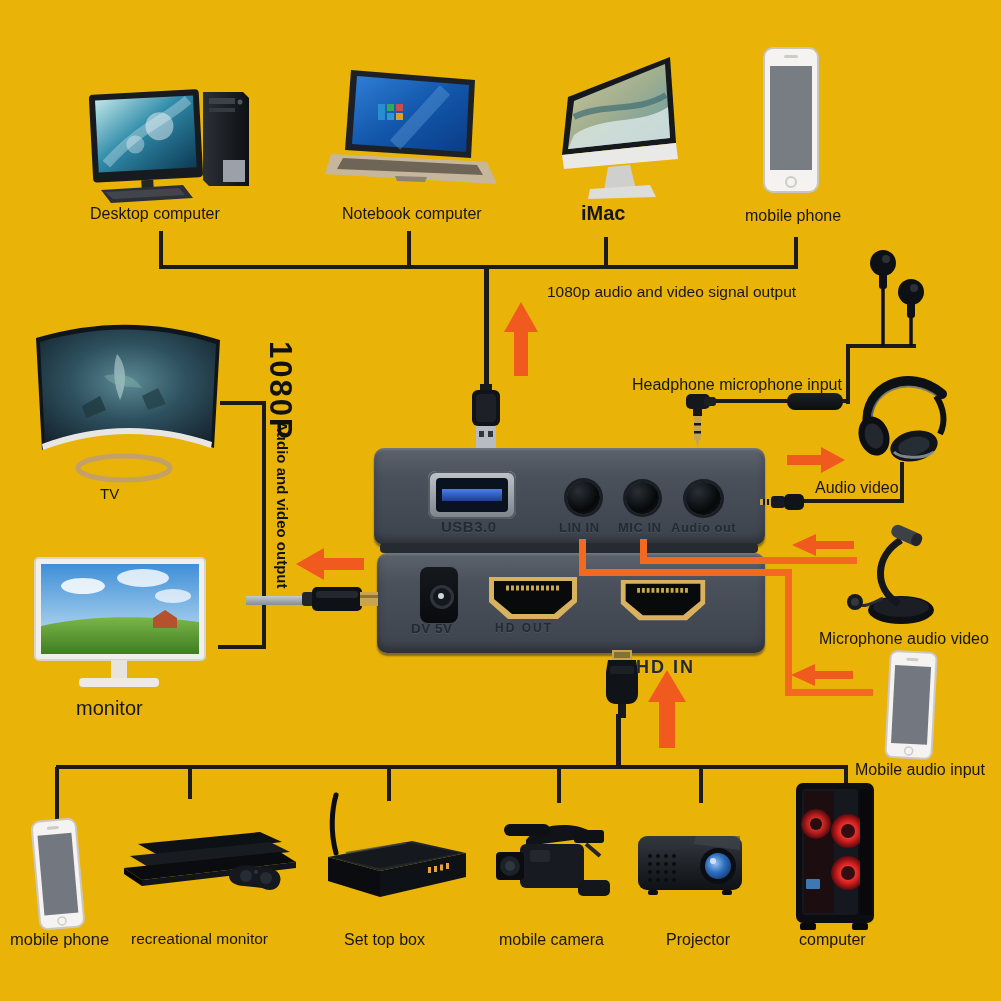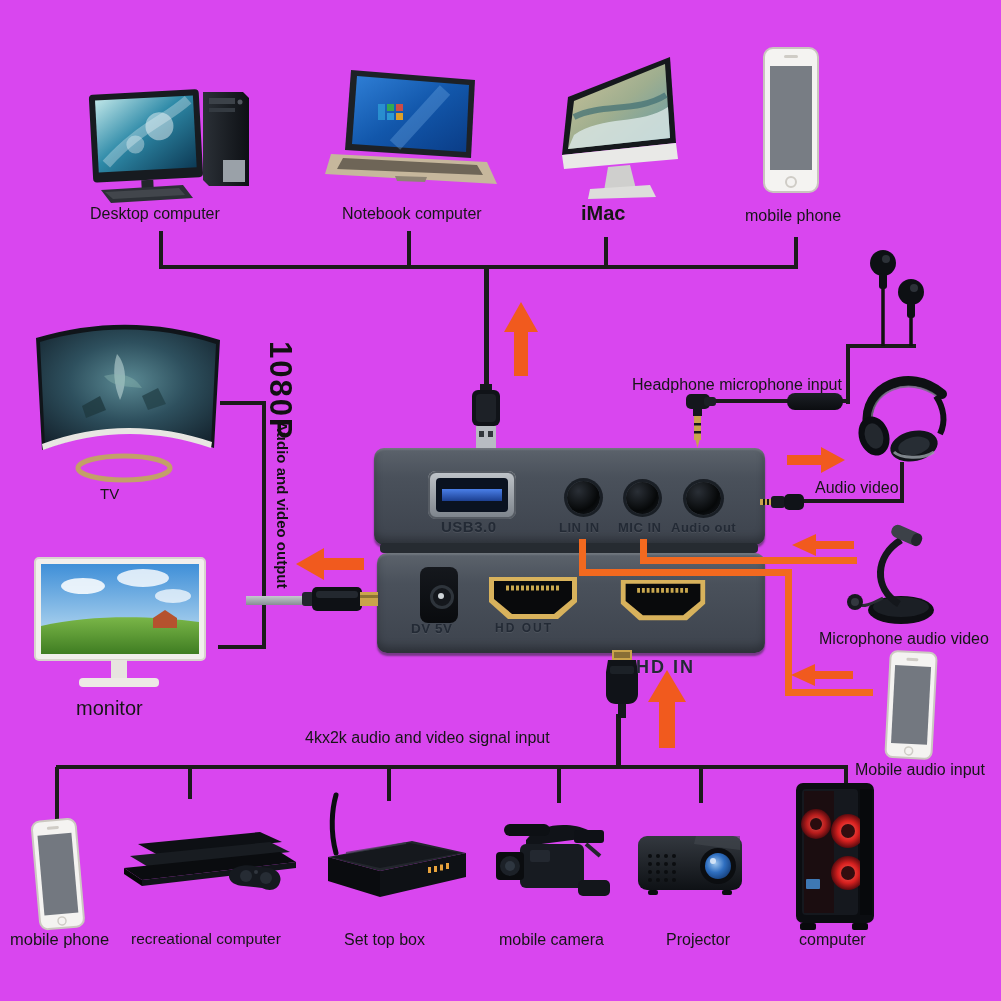--- a/index.html
+++ b/index.html
@@ -1,16 +1,16 @@
 <!DOCTYPE html>
 <html><head>
 <meta charset="utf-8">
 <style>
   html,body{margin:0;padding:0;background:#ffffff;}
-  #stage{position:relative;width:1001px;height:1001px;background:#d946ef;overflow:hidden;
+  #stage{position:relative;width:1001px;height:1001px;background:#eab308;overflow:hidden;
          font-family:"Liberation Sans",sans-serif;color:#161616;}
   .abs{position:absolute;}
   .lbl{position:absolute;font-size:16px;line-height:1.15;color:#161616;white-space:nowrap;z-index:8;}
   .sig{font-size:15.5px;}
   .bk{position:absolute;background:#1b1b1b;z-index:2;}
   .gr{position:absolute;background:linear-gradient(180deg,#c4c9ce,#878d94);z-index:2;}
   .ol{position:absolute;background:#f2691f;z-index:6;}
   .arrow{position:absolute;z-index:7;}
   .devsvg{position:absolute;z-index:3;}
   .unit{position:absolute;z-index:3;border-radius:10px;
@@ -120,20 +120,21 @@
     <rect x="13" y="0" width="12" height="8" fill="#16191e"></rect>
     <rect x="5" y="6" width="28" height="36" rx="6" fill="#101318"></rect>
     <rect x="9" y="10" width="20" height="28" rx="4" fill="#1d2127"></rect>
     <rect x="9" y="42" width="20" height="22" fill="#b7bcc2"></rect>
     <rect x="12" y="47" width="5" height="6" fill="#31363c"></rect>
     <rect x="21" y="47" width="5" height="6" fill="#31363c"></rect>
   </svg>
   <svg class="arrow" style="left:504px;top:302px" width="34" height="74" viewBox="0 0 34 74">
     <polygon points="17,0 34,30 24,30 24,74 10,74 10,30 0,30" fill="#f15a1e"></polygon>
   </svg>
+  <div class="lbl sig" style="left:547px;top:283px">1080p audio and video signal output</div>
 
   <svg class="devsvg" style="left:853px;top:246px" width="85" height="104" viewBox="0 0 85 104">
     <g fill="#0d1014">
       <circle cx="30" cy="17" r="13"></circle>
       <rect x="26" y="27" width="8" height="16" rx="3"></rect>
       <circle cx="58" cy="46" r="13"></circle>
       <rect x="54" y="56" width="8" height="16" rx="3"></rect>
     </g>
     <circle cx="33" cy="13" r="4" fill="#2c3138"></circle>
     <circle cx="61" cy="42" r="4" fill="#2c3138"></circle>
@@ -319,21 +320,20 @@
     <rect x="10" y="0" width="20" height="10" fill="#c9a44b"></rect>
     <rect x="12" y="2" width="16" height="6" fill="#0d0f12" opacity=".35"></rect>
     <path d="M6,10 L34,10 L36,22 L36,44 C36,50 32,54 26,54 L14,54 C8,54 4,50 4,44 L4,22 Z" fill="#101318"></path>
     <rect x="8" y="16" width="24" height="8" rx="2" fill="#1c2127"></rect>
     <rect x="16" y="54" width="8" height="14" fill="#15181d"></rect>
   </svg>
   <div class="bk" style="left:616px;top:714px;width:5px;height:54px"></div>
   <svg class="arrow" style="left:648px;top:670px" width="38" height="78" viewBox="0 0 38 78">
     <polygon points="19,0 38,32 27,32 27,78 11,78 11,32 0,32" fill="#f15a1e"></polygon>
   </svg>
-  <div class="lbl sig" style="left:305px;top:729px;font-size:16px">4kx2k audio and video signal input</div>
 
   <div class="bk" style="left:56px;top:765px;width:792px;height:4px"></div>
   <div class="bk" style="left:844px;top:765px;width:4px;height:19px"></div>
   <div class="bk" style="left:55px;top:767px;width:4px;height:57px"></div>
   <div class="bk" style="left:188px;top:767px;width:4px;height:32px"></div>
   <div class="bk" style="left:387px;top:767px;width:4px;height:34px"></div>
   <div class="bk" style="left:557px;top:767px;width:4px;height:36px"></div>
   <div class="bk" style="left:699px;top:767px;width:4px;height:36px"></div>
 
   <svg class="devsvg" style="left:34px;top:818px;transform:rotate(-5deg)" width="50" height="114" viewBox="0 0 50 114">
@@ -439,19 +439,19 @@
     <circle cx="62" cy="52" r="7" fill="#330d0f"></circle>
     <circle cx="62" cy="94" r="17" fill="url(#g_fan)"></circle>
     <circle cx="62" cy="94" r="7" fill="#330d0f"></circle>
     <rect x="20" y="100" width="14" height="10" rx="1" fill="#3e78b4"></rect>
     <rect x="74" y="10" width="12" height="126" fill="#07090c"></rect>
     <rect x="14" y="144" width="16" height="7" rx="2" fill="#08090c"></rect>
     <rect x="66" y="144" width="16" height="7" rx="2" fill="#08090c"></rect>
   </svg>
 
   <div class="lbl" style="left:10px;top:930px;font-size:16.5px">mobile phone</div>
-  <div class="lbl" style="left:131px;top:930px;font-size:15.5px">recreational computer</div>
+  <div class="lbl" style="left:131px;top:930px;font-size:15.5px">recreational monitor</div>
   <div class="lbl" style="left:344px;top:931px">Set top box</div>
   <div class="lbl" style="left:499px;top:931px">mobile camera</div>
   <div class="lbl" style="left:666px;top:931px">Projector</div>
   <div class="lbl" style="left:799px;top:931px">computer</div>
 
 </div>
 
 </body></html>

